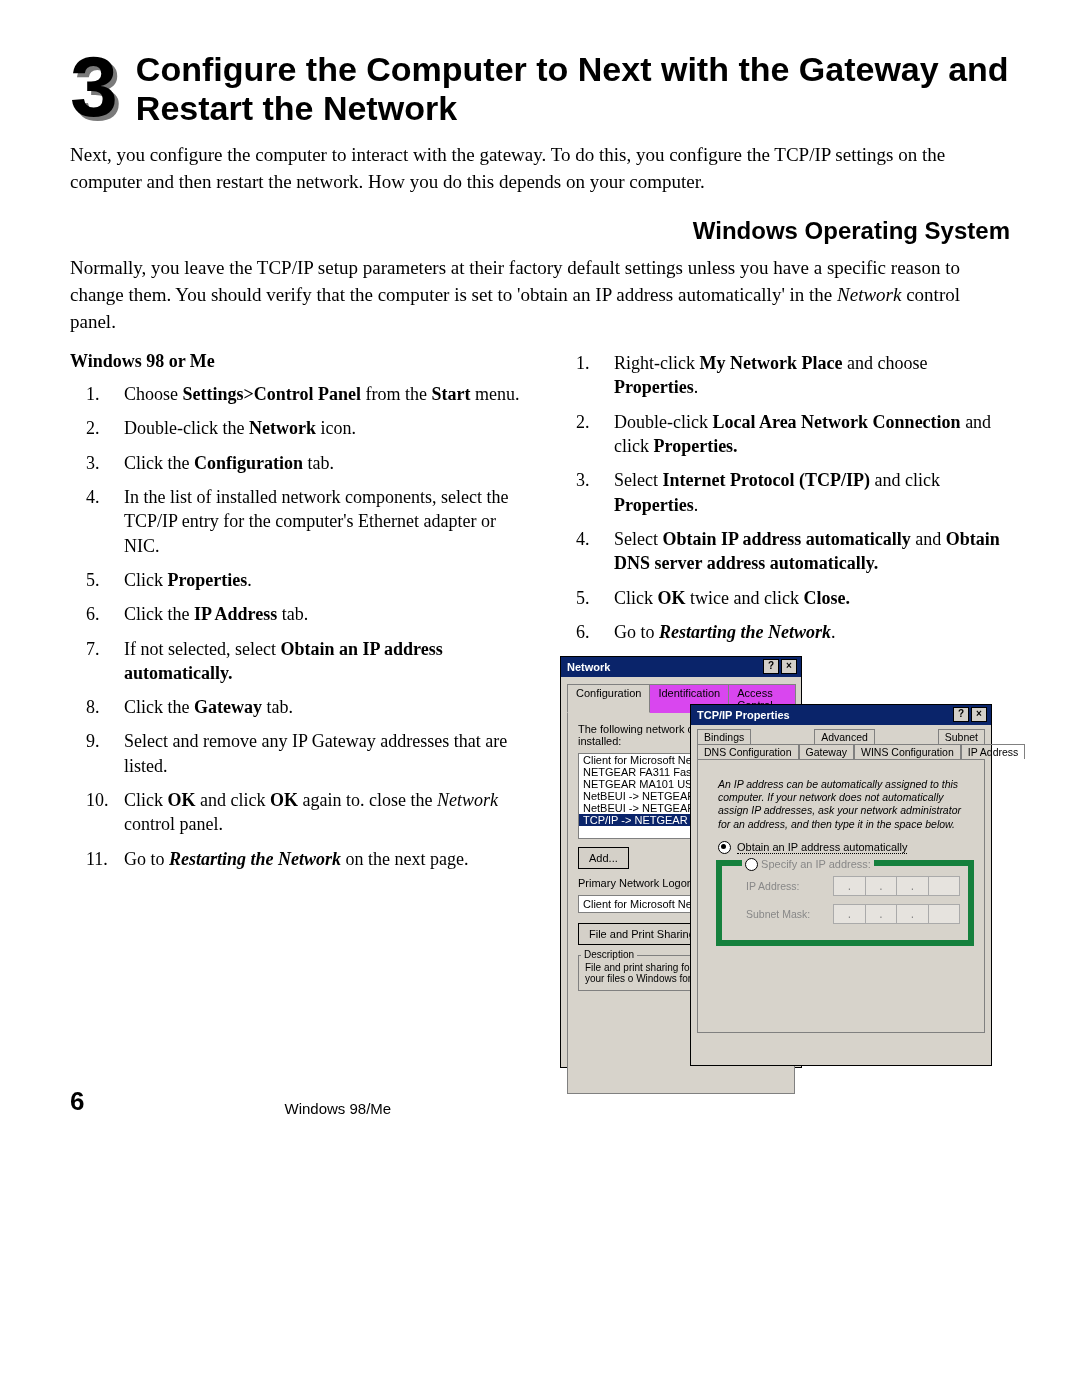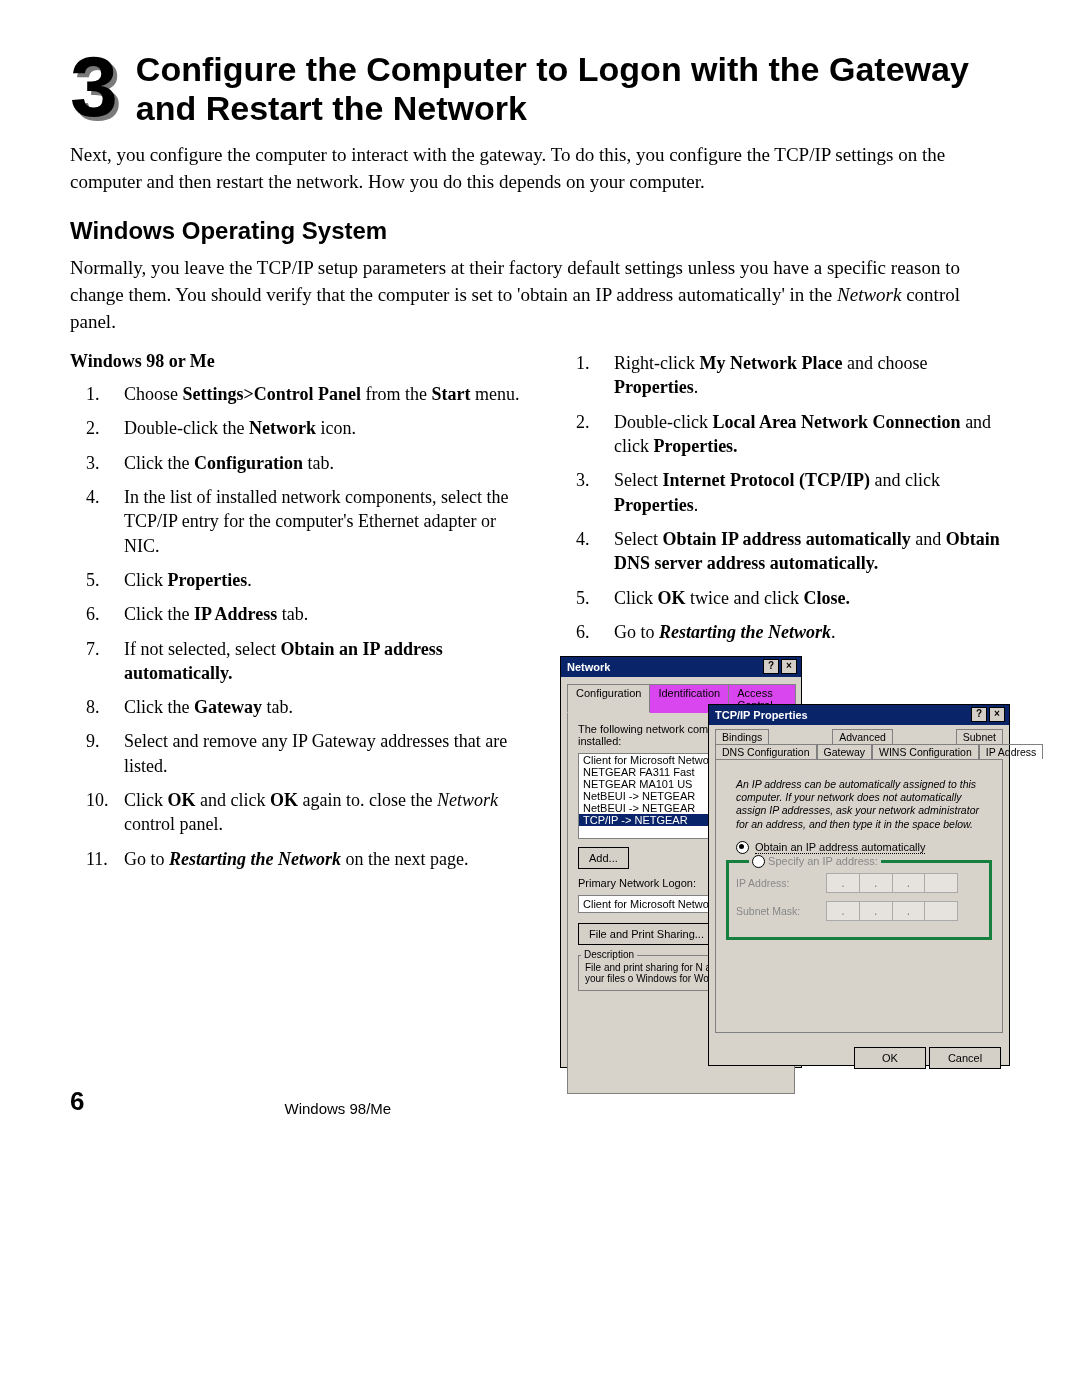--- a/index.html
+++ b/index.html
@@ -43,20 +43,21 @@
   p.intro {
     font-size: 19px;
     line-height: 1.4;
     margin: 14px 0 22px 0;
   }
   h2 {
     font-family: Arial, Helvetica, sans-serif;
     font-weight: 800;
     font-size: 24px;
     margin: 18px 0 10px 0;
+    text-align: right;
   }
   p.body {
     font-size: 19px;
     line-height: 1.4;
     margin: 0 0 16px 0;
   }
   em { font-style: italic; }
   .columns {
     display: flex;
     gap: 40px;
@@ -244,25 +245,26 @@
     content: "";
     position: absolute;
     width: 5px;
     height: 5px;
     border-radius: 50%;
     background: #000;
     left: 2px;
     top: 2px;
   }
   .ip-group {
-    border: 3px solid #15803d;
-    padding: 10px 8px 8px 7px;
+    border: 6px solid #15803d;
+    padding: 10px 8px 8px 24px;
     font-size: 10.5px;
     color: #888;
     position: relative;
+    margin-left: 8px;
   }
   .ip-group .legend2 {
     position: absolute;
     top: -8px;
     left: 20px;
     background: #d7d3cb;
     padding: 0 3px;
     font-size: 11px;
     color: #888;
   }
@@ -309,21 +311,21 @@
   }
 </style>
 </head>
 <body>
 
 <div class="title-wrap">
   <div class="big-num">
     <span class="shadow">3</span>
     <span class="front">3</span>
   </div>
-  <h1>Configure the Computer to Logon with the Gateway and Restart the Network</h1>
+  <h1>Configure the Computer to Next with the Gateway and Restart the Network</h1>
 </div>
 
 <p class="intro">Next, you configure the computer to interact with the gateway. To do this, you configure the TCP/IP settings on the computer and then restart the network. How you do this depends on your computer.</p>
 
 <h2>Windows Operating System</h2>
 
 <p class="body">
   <span>Normally, you leave the TCP/IP setup parameters at their factory default settings unless you have a specific reason to change them. You should verify that the computer is set to 'obtain an IP address automatically' in the </span><em>Network</em><span> control panel.</span>
 </p>
 
@@ -387,21 +389,21 @@
           <div style="margin:10px 0;">
             <span class="btn">File and Print Sharing...</span>
           </div>
           <div class="desc-box">
             <span class="legend">Description</span>
             <span>File and print sharing for N ability to share your files o Windows for Workgroups</span>
           </div>
         </div>
       </div>
 
-      <div class="win" style="left:148px; top:48px; width:300px; height:360px;">
+      <div class="win" style="left:130px; top:48px; width:300px; height:360px;">
         <div class="titlebar">
           <span>TCP/IP Properties</span>
           <span class="tbar-btns">
             <span class="tbar-btn">?</span>
             <span class="tbar-btn">×</span>
           </span>
         </div>
         <div class="tabs-2row">
           <div class="row2">
             <span class="t">Bindings</span>
@@ -436,24 +438,20 @@
               <span style="width:70px;">Subnet Mask:</span>
               <span class="boxes">
                   <span class="seg">.</span>
                   <span class="seg">.</span>
                   <span class="seg">.</span>
                   <span class="seg"></span>
                 </span>
             </div>
           </div>
         </div>
-        <div class="btn-row">
-          <span class="btn" style="width:50px; text-align:center;">OK</span>
-          <span class="btn" style="width:50px; text-align:center;">Cancel</span>
-        </div>
       </div>
 
     </div>
   </div>
 </div>
 
 <div class="footer">
   <span class="page-num">6</span>
   <span class="caption" style="margin-left:180px;">Windows 98/Me</span>
 </div>

